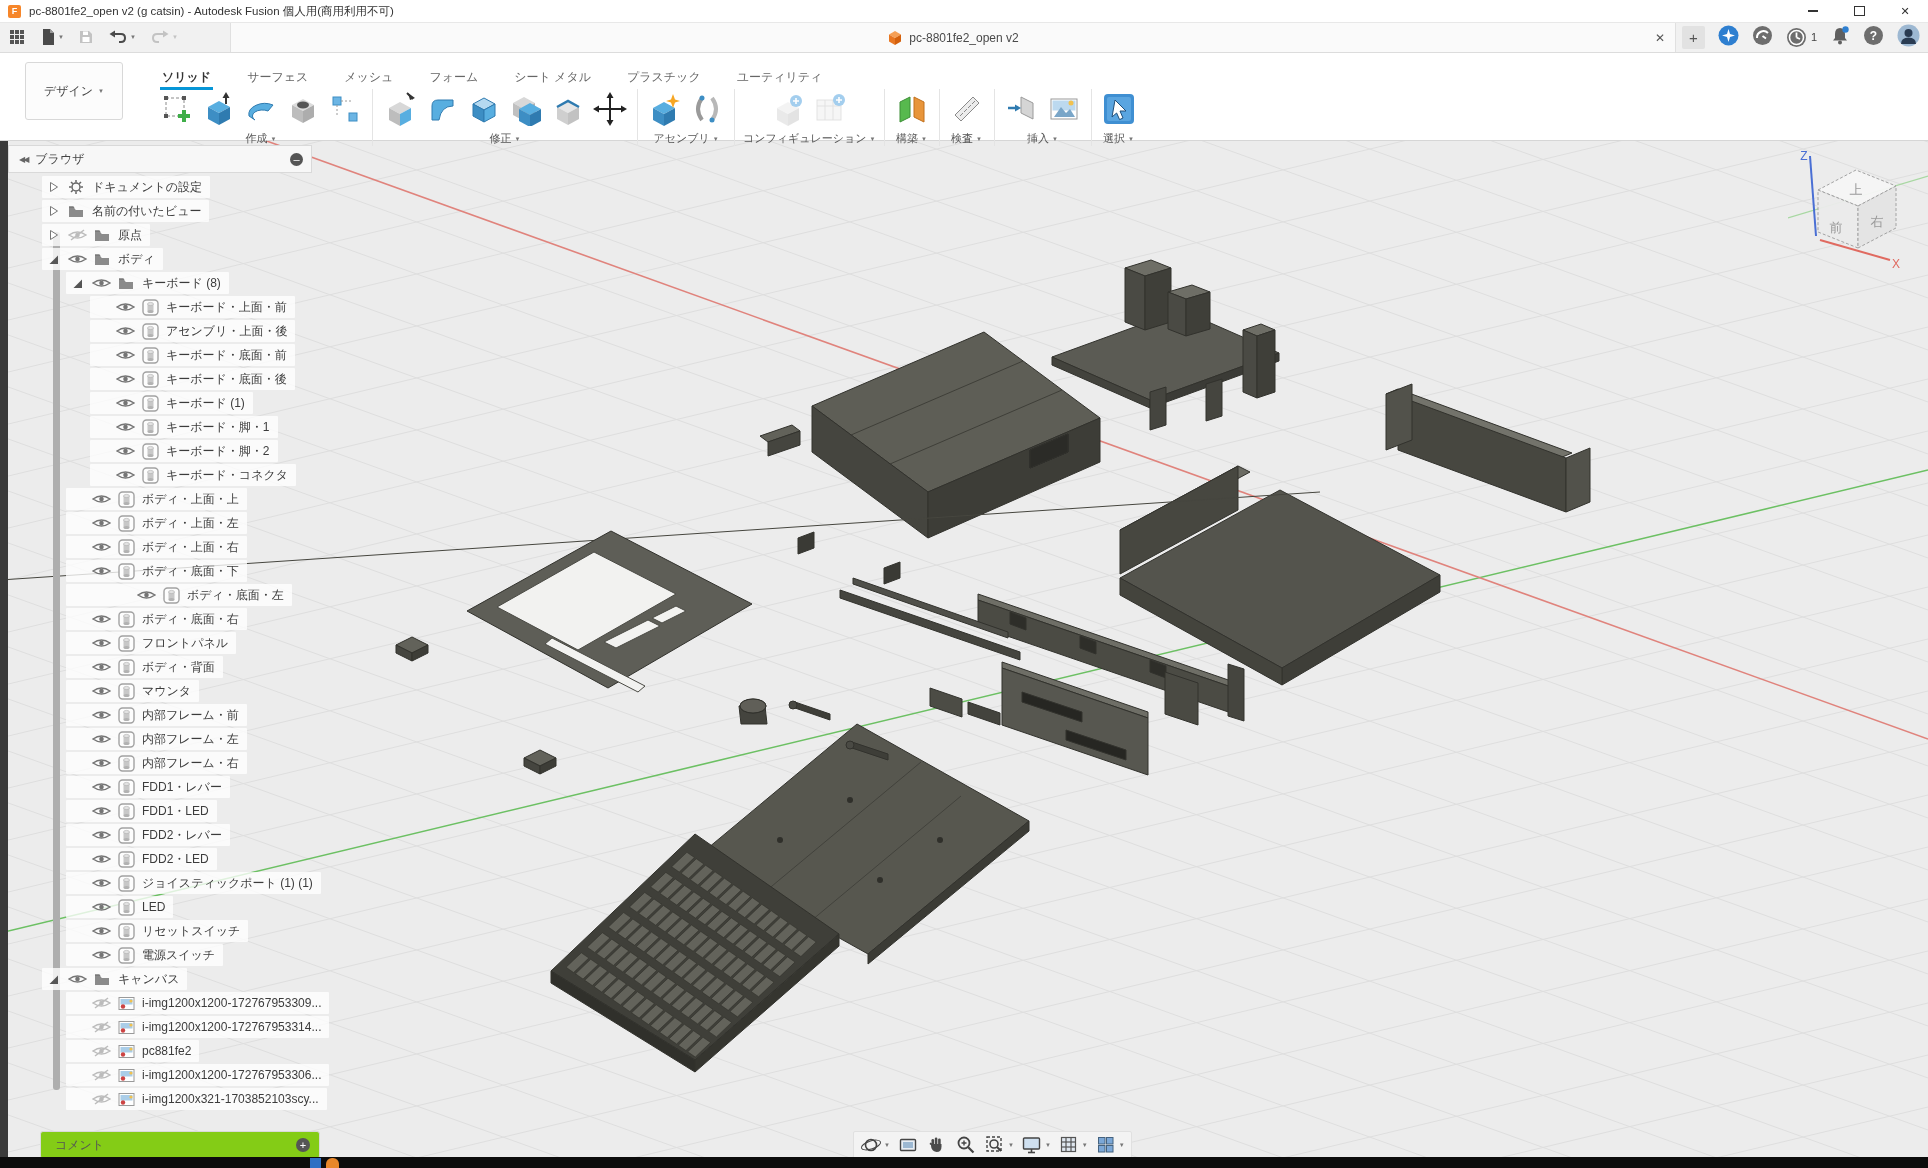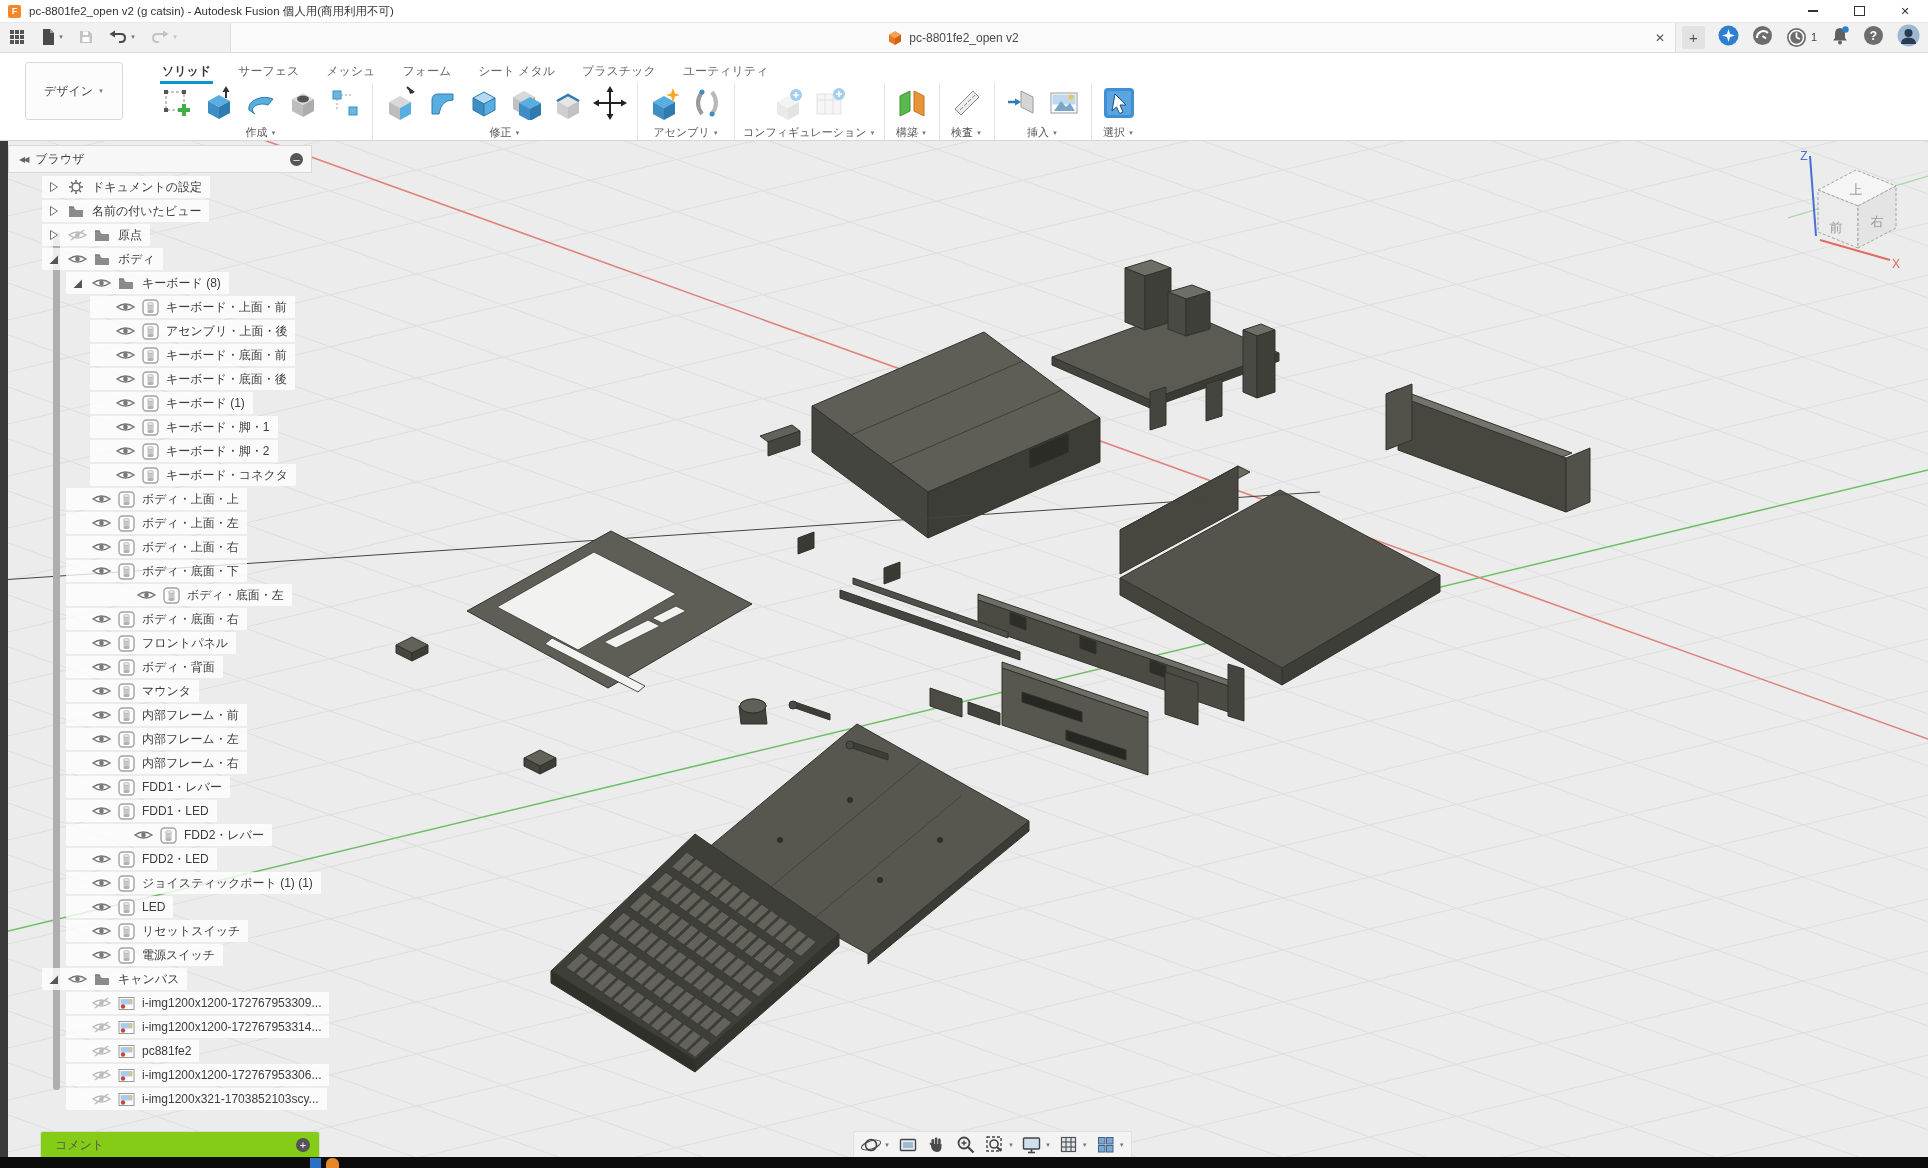--- a/index.html
+++ b/index.html
@@ -31,21 +31,21 @@
           color:#555;font-size:15px;display:flex;align-items:center;justify-content:center;}
   #topicons{position:absolute;right:8px;top:0;height:30px;display:flex;align-items:center;gap:13px;}
   #jobcount{font-size:11px;color:#444;margin-left:-9px;}
   
   #ribbon{position:absolute;left:0;top:52px;width:1928px;height:88px;background:#ffffff;
           border-bottom:1px solid #d6d6d6;z-index:58;}
   #designbtn{position:absolute;left:25px;top:10px;width:96px;height:56px;background:#fcfcfc;
              border:1px solid #d8d8d8;border-radius:3px;display:flex;align-items:center;justify-content:center;
              gap:5px;font-size:12px;color:#444;}
   #ribbonmain{position:absolute;left:150px;top:0;display:flex;flex-direction:column;}
-  #rtabs{display:flex;gap:27px;margin:11px 0 2px 12px;height:18px;}
+  #rtabs{display:flex;gap:36px;margin:17px 0 2px 12px;height:18px;}
   .rtab{font-size:12px;color:#666;position:relative;white-space:nowrap;}
   .rtab.active{color:#333;font-weight:bold;}
   .rtab.active::after{content:"";position:absolute;left:-2px;right:-2px;bottom:-3px;height:3px;background:var(--accent);}
   #rgroups{display:flex;align-items:stretch;}
   .rgroup{display:flex;flex-direction:column;align-items:center;padding:0 8px;border-right:1px solid #e4e4e4;}
   .rgroup:last-child{border-right:none;}
   .ricons{display:flex;gap:4px;height:40px;align-items:center;}
   .ribtn{width:38px;height:38px;display:flex;align-items:center;justify-content:center;}
   .rgroup.disabled .ribtn{opacity:.5;}
   .rlabel{font-size:11px;color:#555;display:flex;align-items:center;gap:3px;margin-top:2px;white-space:nowrap;}
@@ -1277,21 +1277,21 @@
         <span class="slot tico">
           <svg width="17" height="17">
             <rect x="1" y="1" width="15" height="15" rx="3.5" fill="#fdfdfd" stroke="#a2a2a2" stroke-width="1.4"></rect>
             <rect x="5.5" y="5" width="6" height="7.5" fill="#c8c8c8"></rect>
             <ellipse cx="8.5" cy="5" rx="3" ry="1.6" fill="#e2e2e2" stroke="#adadad" stroke-width="0.6"></ellipse>
             <ellipse cx="8.5" cy="12.5" rx="3" ry="1.6" fill="#b2b2b2"></ellipse>
           </svg>
         </span>
         <span class="tlabel">FDD1・LED</span>
       </div>
-      <div class="trow" style="top: 684px; left: 66px; padding-left: 42px;">
+      <div class="trow" style="top: 684px; left: 66px;">
         <span class="slot exp"></span>
         <span class="slot eye">
           <svg width="19" height="12">
             <path d="M1,6 Q9.5,0 18,6 Q9.5,12 1,6 Z" fill="none" stroke="#757575" stroke-width="1.5"></path>
             <circle cx="9.5" cy="6" r="2.3" fill="#757575"></circle>
           </svg>
         </span>
         <span class="slot tico">
           <svg width="17" height="17">
             <rect x="1" y="1" width="15" height="15" rx="3.5" fill="#fdfdfd" stroke="#a2a2a2" stroke-width="1.4"></rect>

